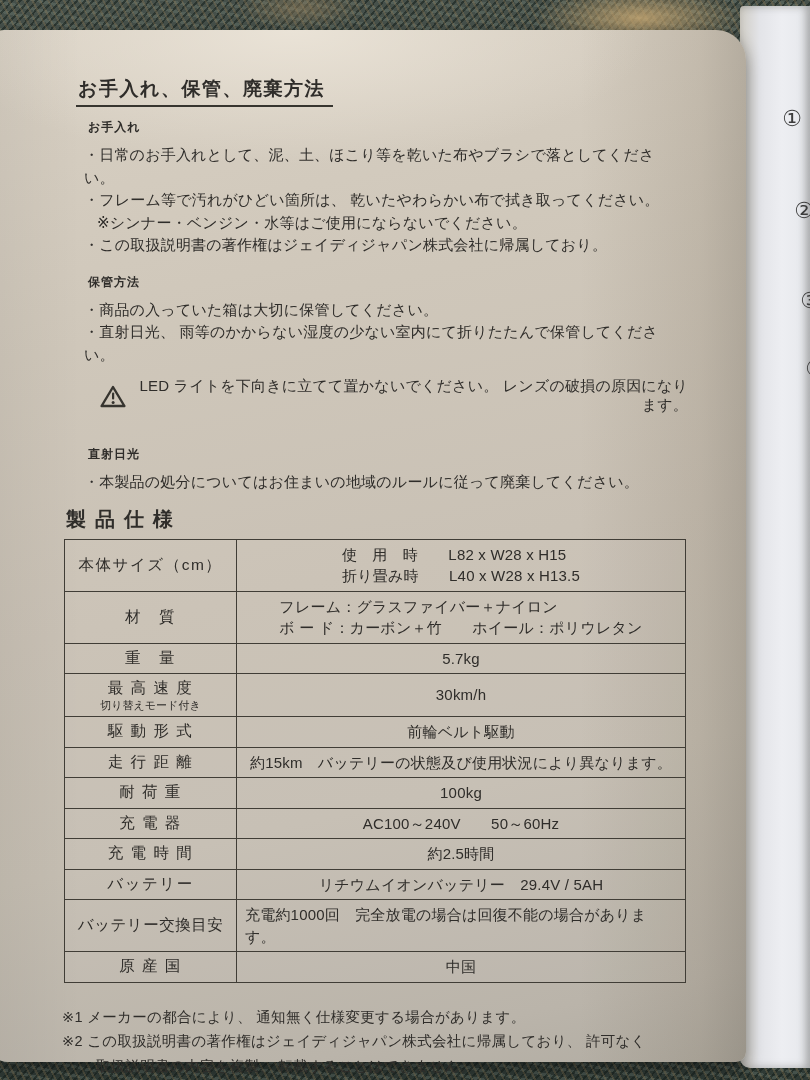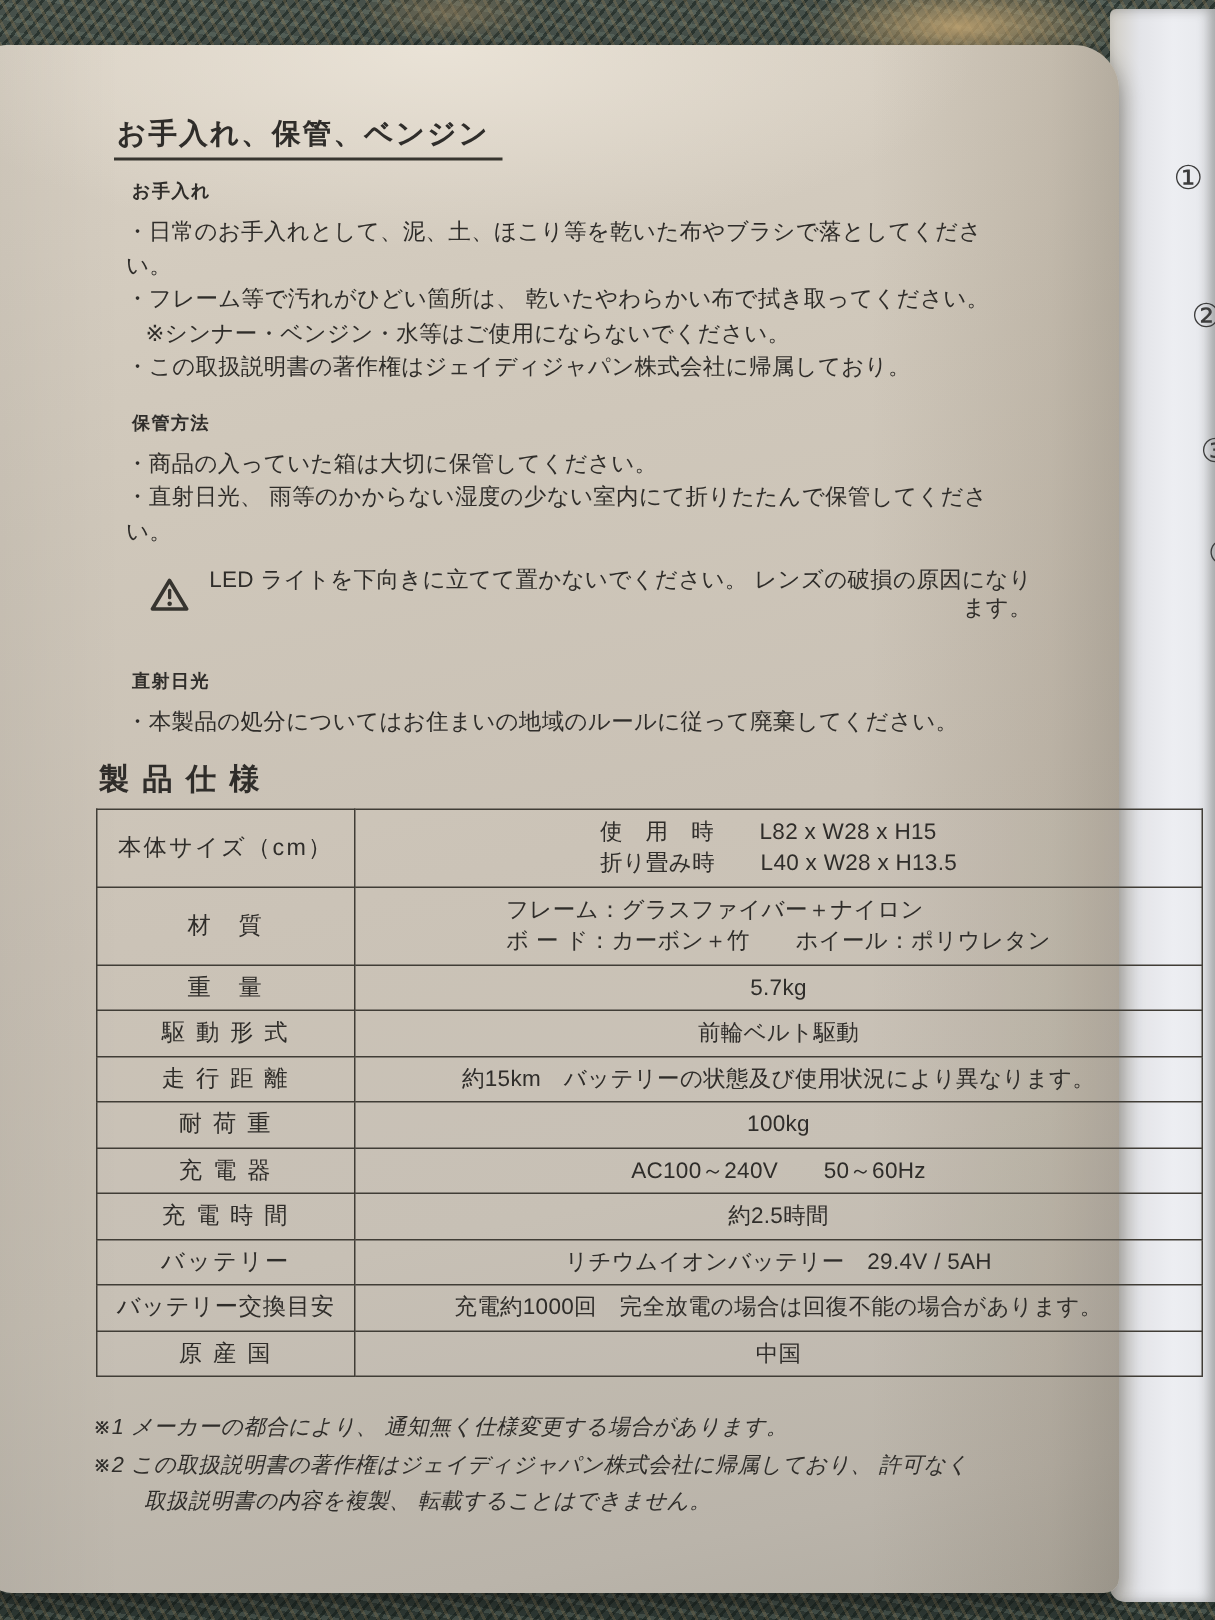--- a/index.html
+++ b/index.html
@@ -57,54 +57,54 @@
   .warning-text{ font-size:15px; letter-spacing:.2px;text-align:right; }
 
   .gap-disposal{ margin-top:31px; }
 
   .spec-title{
     text-align:left; font-size:20px; font-weight:700; letter-spacing:9px;
     margin:12px 0 6px -10px;
   }
 
   table.spec{
-    border-collapse:collapse; width:738px; margin-left:-12px;
+    border-collapse:collapse; width:622px; margin-left:-12px;
     background:rgba(255,255,255,.04);
   }
   table.spec td{ border:1.4px solid #403d36; }
   td.lbl{
     width:172px; text-align:center; font-size:15.5px; letter-spacing:1.5px;
     padding:4px 2px; font-weight:500;
   }
   td.lbl .sub{ display:block; font-size:11px; letter-spacing:0; line-height:13px; }
   td.val{ text-align:center; padding:4px 8px; }
   .vblock{
     display:inline-block; text-align:left; white-space:pre-line;
     font-size:15px; line-height:21.5px; letter-spacing:.2px;
   }
 
-  .notes{ margin:22px 0 0 -14px;font-style:italic; }
+  .notes{ margin:22px 0 0 -14px; }
   .note-line{ font-size:14.5px; line-height:24.5px; letter-spacing:.3px; white-space:pre-line; }
 </style>
 </head>
 <body>
 
 <div class="scene">
 
   <div class="next-page">
     <span class="margin-num" style="top:100px; right:8px;">①</span>
     <span class="margin-num" style="top:192px; right:-4px;">②</span>
     <span class="margin-num" style="top:282px; right:-10px;">③</span>
     <span class="margin-num" style="top:350px; right:-15px;">④</span>
   </div>
 
   <div class="page">
     <div class="content">
 
-      <div class="section-title">お手入れ、保管、ベンジン</div>
+      <div class="section-title">お手入れ、保管、廃棄方法</div>
 
       <div class="sub-heading">お手入れ</div>
       <div class="bullet-list">
         <div class="bullet-line">・日常のお手入れとして、泥、土、ほこり等を乾いた布やブラシで落としてください。</div>
         <div class="bullet-line">・フレーム等で汚れがひどい箇所は、 乾いたやわらかい布で拭き取ってください。</div>
         <div class="bullet-line indent">※シンナー・ベンジン・水等はご使用にならないでください。</div>
         <div class="bullet-line">・この取扱説明書の著作権はジェイディジャパン株式会社に帰属しており。</div>
       </div>
 
       <div class="sub-heading" style="margin-top:17px;">保管方法</div>
@@ -137,20 +137,24 @@
 折り畳み時　　L40 x W28 x H13.5</span></td>
           </tr>
           <tr>
             <td class="lbl">材　質</td>
             <td class="val"><span class="vblock">フレーム：グラスファイバー＋ナイロン
 ボ ー ド：カーボン＋竹　　ホイール：ポリウレタン</span></td>
           </tr>
           <tr>
             <td class="lbl">重　量</td>
             <td class="val"><span class="vblock">5.7kg</span></td>
+          </tr>
+          <tr>
+            <td class="lbl"><span>最 高 速 度</span><span class="sub">切り替えモード付き</span></td>
+            <td class="val"><span class="vblock">30km/h</span></td>
           </tr>
           <tr>
             <td class="lbl">駆 動 形 式</td>
             <td class="val"><span class="vblock">前輪ベルト駆動</span></td>
           </tr>
           <tr>
             <td class="lbl">走 行 距 離</td>
             <td class="val"><span class="vblock">約15km　バッテリーの状態及び使用状況により異なります。</span></td>
           </tr>
           <tr>

